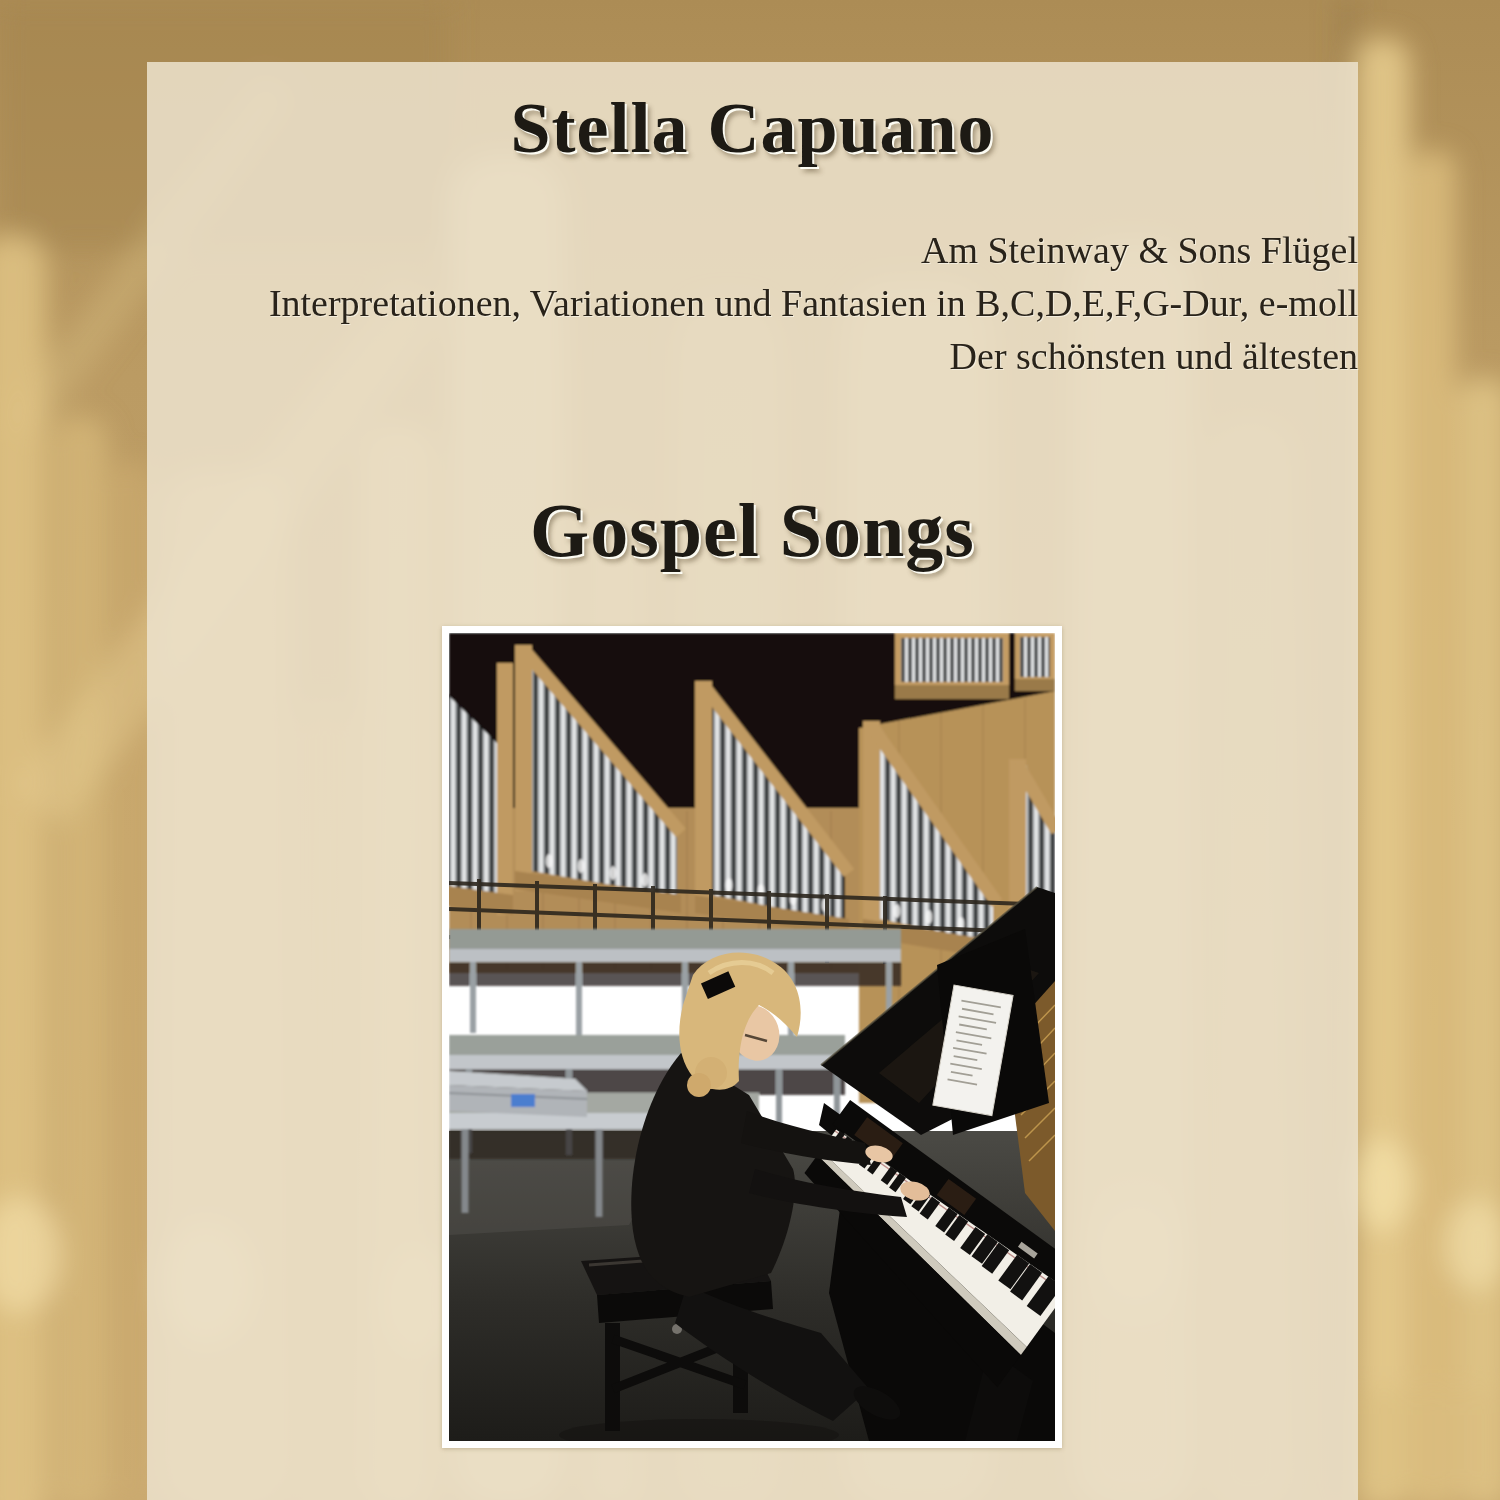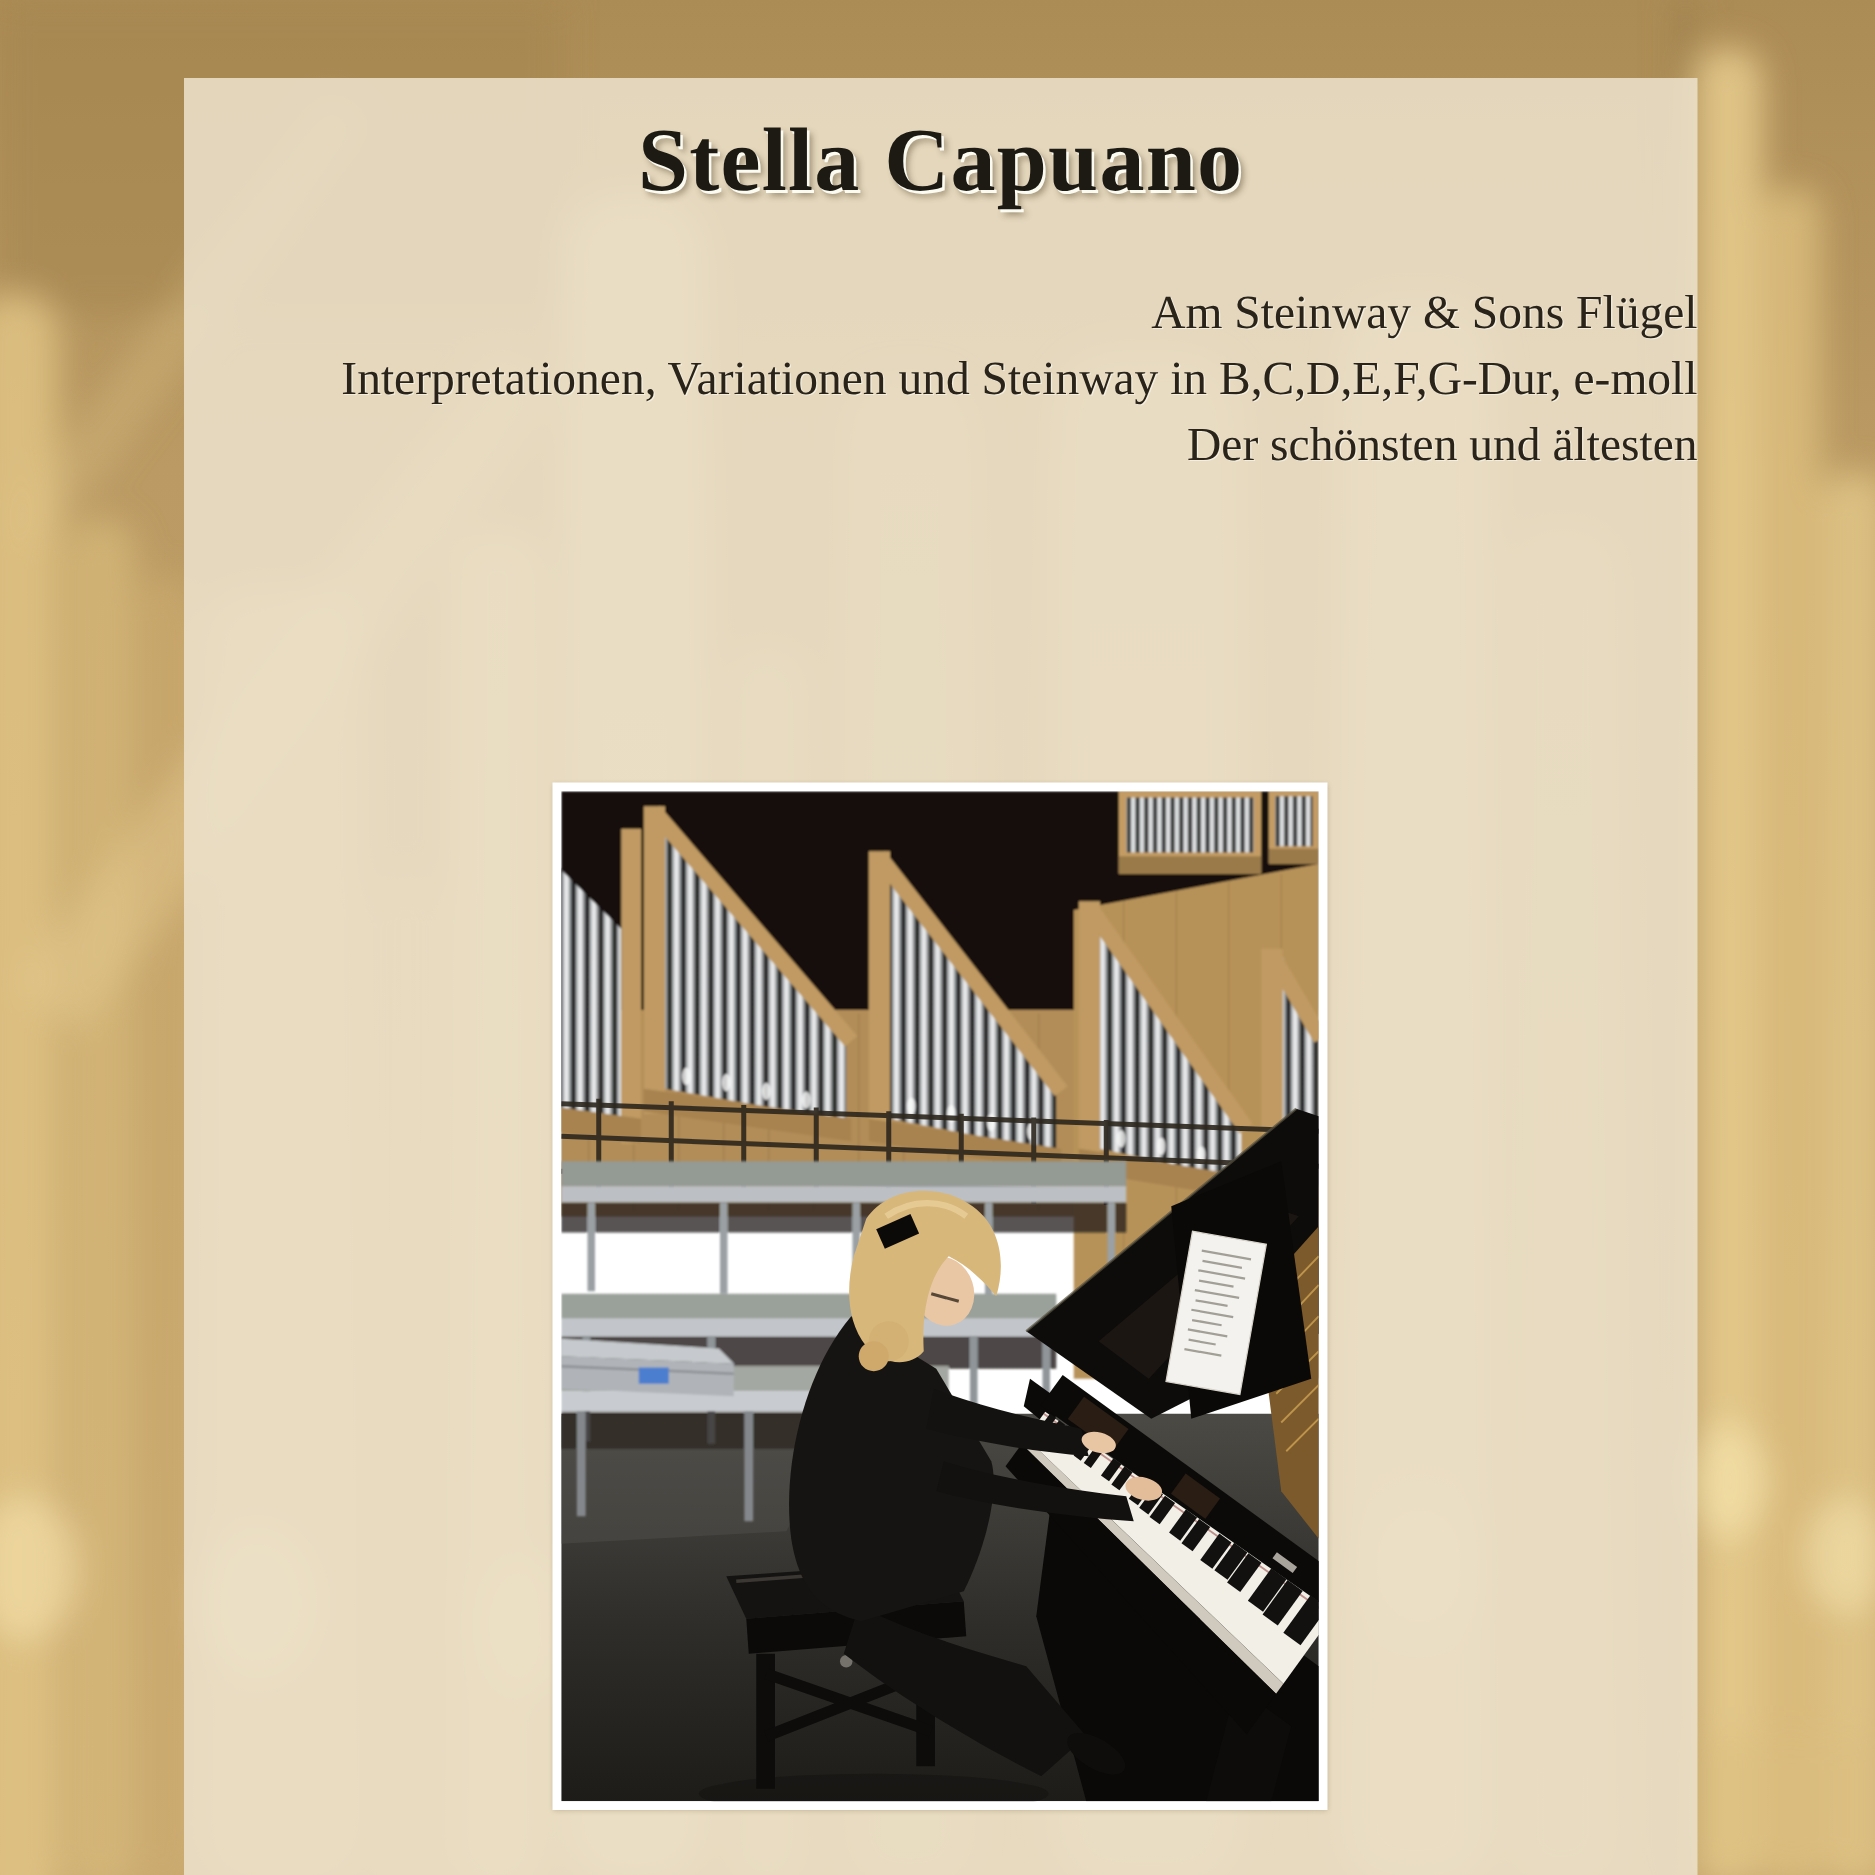--- a/index.html
+++ b/index.html
@@ -89,24 +89,25 @@
     <rect x="1350" y="1390" width="150" height="110" fill="#d9bd80" opacity="0.5"></rect>
   </g>
 </svg>
 
 <div class="panel">
 
   <div class="artist-title">Stella Capuano</div>
 
   <div class="subtitle">
     <div>Am Steinway &amp; Sons Flügel</div>
-    <div>Interpretationen, Variationen und Steinway in B,C,D,E,F,G-Dur, e-moll</div>
+    <div>Interpretationen, Variationen und Fantasien in B,C,D,E,F,G-Dur, e-moll</div>
     <div>Der schönsten und ältesten</div>
   </div>
 
+  <div class="album-title">Gospel Songs</div>
 
   <div class="photo-frame" role="img" aria-label="Pianistin am schwarzen Steinway-Flügel vor der Orgel und grauen Chorpodesten im Konzertsaal">
     <svg class="photo-svg" viewBox="0 0 606 808">
       <defs>
         <linearGradient id="pipeGrad" x1="0" y1="0" x2="1" y2="0">
           <stop offset="0" stop-color="#585a5c"></stop>
           <stop offset="0.2" stop-color="#b9bcbe"></stop>
           <stop offset="0.45" stop-color="#f4f5f6"></stop>
           <stop offset="0.62" stop-color="#d7d9da"></stop>
           <stop offset="0.82" stop-color="#808385"></stop>

